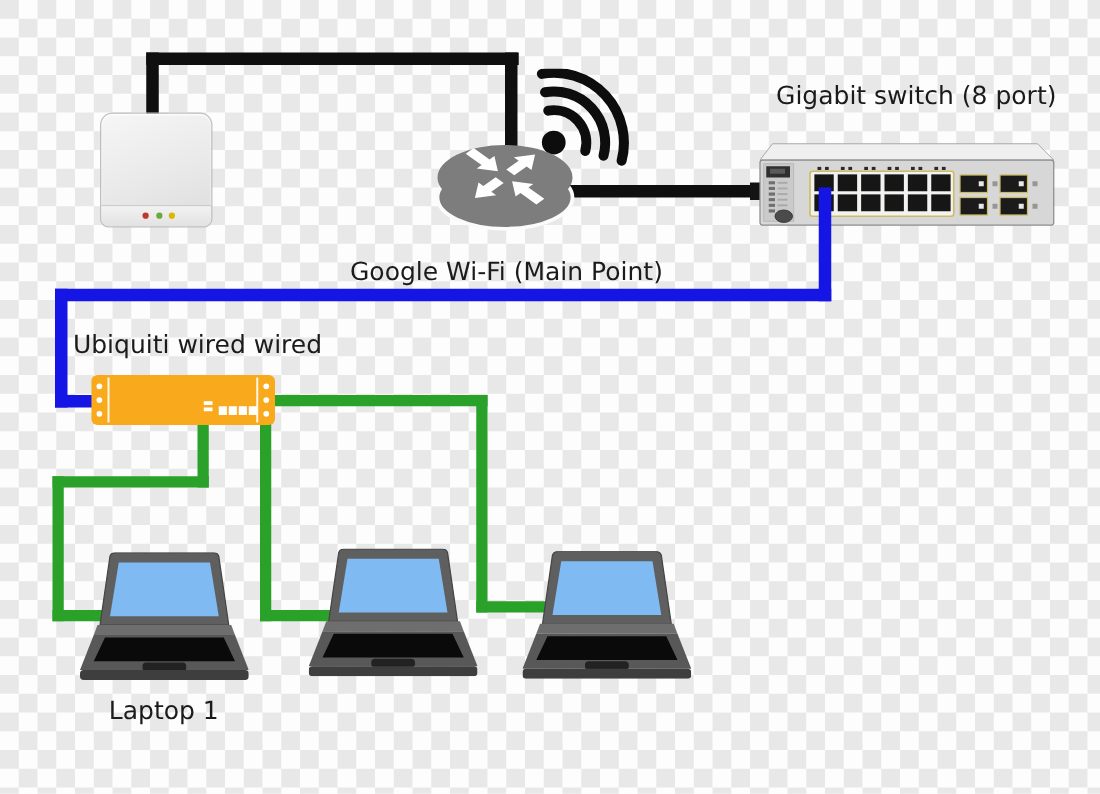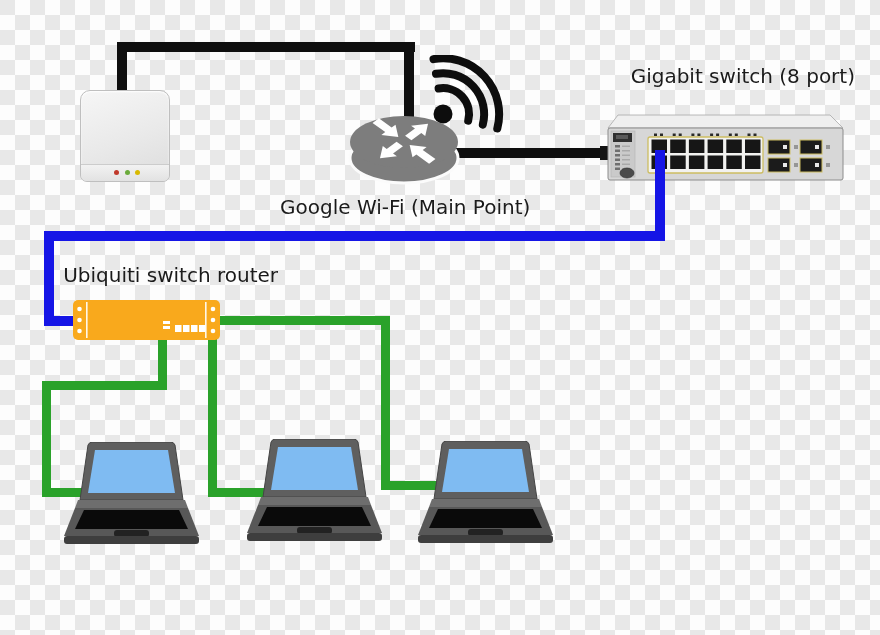--- a/index.html
+++ b/index.html
@@ -12,21 +12,21 @@
     background-image:conic-gradient(var(--checker,#e8e8e8) 90deg,#fdfdfd 90deg 180deg,var(--checker,#e8e8e8) 180deg 270deg,#fdfdfd 270deg);
     background-size:30px 30px;
     background-position:15px 0;
   }
   .seg{position:absolute;}
   .seg.wan{background:var(--wan,#0f0f0f);z-index:2;}
   .seg.uplink{background:var(--uplink,#1515e6);z-index:6;}
   .seg.uplink.under{z-index:2;}
   .seg.lan{background:var(--lan,#2aa22a);z-index:2;}
   .label{
-    position:absolute;text-align:right;color:#1b1b1b;
+    position:absolute;text-align:center;color:#1b1b1b;
     font-size:20px;line-height:23px;white-space:nowrap;z-index:12;
   }
   
   .modem{
     position:absolute;left:80px;top:90px;width:88px;height:90px;z-index:10;
     background:linear-gradient(160deg,#f6f6f6 0%,#e9e9e9 55%,#dcdcdc 100%);
     border:1px solid #bfbfbf;border-radius:10px 10px 7px 7px;
     box-shadow:inset 0 1px 2px #ffffff;
   }
   .modem .front{
@@ -94,21 +94,21 @@
           <path d="M6,-4.5 L20,-4.5 L20,-10 L34,0 L20,10 L20,4.5 L6,4.5 Z"></path>
         </g>
       <g transform="rotate(45)">
           <path d="M-40,-4.5 L-22,-4.5 L-22,-10 L-8,0 L-22,10 L-22,4.5 L-40,4.5 Z"></path>
         </g>
       <g transform="rotate(-135)">
           <path d="M-40,-4.5 L-22,-4.5 L-22,-10 L-8,0 L-22,10 L-22,4.5 L-40,4.5 Z"></path>
         </g>
     </g>
   </svg>
-  <div class="label" style="left:280px;top:196px;width:240px">Google Wi-Fi (Main Point)</div>
+  <div class="label" style="left:280px;top:206px;width:240px">Google Wi-Fi (Main Point)</div>
 
   <svg class="dev-svg z5" style="left:600px;top:112px" width="250" height="72" viewBox="0 0 250 72">
     <rect x="0" y="34" width="12" height="14" fill="#141414"></rect>
     <polygon points="18,3 230,3 243,16 8,16" fill="#efefef" stroke="#a8a8a8" stroke-width="0.8"></polygon>
     <rect x="8" y="16" width="235" height="52" rx="2" fill="#d7d7d7" stroke="#8c8c8c"></rect>
 
     <rect x="11" y="19" width="24" height="46" fill="#cacaca" stroke="#b2b2b2" stroke-width="0.6"></rect>
     <rect x="13" y="21" width="19" height="9" fill="#2f2f2f"></rect>
     <rect x="16" y="23" width="12" height="4" fill="#5a5a5a"></rect>
     <g fill="#6f6f6f">
@@ -192,21 +192,21 @@
       <rect x="90" y="21" width="7" height="3"></rect>
         <rect x="90" y="26" width="7" height="3"></rect>
     </g>
     <g fill="#ffffff">
       <rect x="102" y="25" width="6.5" height="7"></rect>
         <rect x="110" y="25" width="6.5" height="7"></rect>
       <rect x="118" y="25" width="6.5" height="7"></rect>
         <rect x="126" y="25" width="6.5" height="7"></rect>
     </g>
   </svg>
-  <div class="label" style="left:38px;top:264px;width:240px">Ubiquiti switch router</div>
+  <div class="label" style="left:38px;top:264px;width:240px">Ubiquiti wired wired</div>
 
   <svg class="dev-svg" style="left:64px;top:442px" width="135" height="102" viewBox="0 0 135 102">
     <path d="M24,3 Q25,0 29,0 L106,0 Q110,0 111,3 L119,58 L16,58 Z" fill="#5f5f5f" stroke="#454545"></path>
     <polygon points="31,8 104,8 111,51 24,51" style="fill:var(--screen,#7fbbf2)"></polygon>
     <polygon points="14,58 121,58 124,66 11,66" fill="#6e6e6e"></polygon>
     <polygon points="11,66 124,66 135,94 0,94" fill="#585858"></polygon>
     <polygon points="20,68 115,68 124,87 11,87" fill="#0a0a0a"></polygon>
     <rect x="50" y="88" width="35" height="7" rx="3" fill="#222222"></rect>
     <rect x="0" y="94" width="135" height="8" rx="3" fill="#3e3e3e"></rect>
   </svg>
@@ -221,14 +221,15 @@
   </svg>
   <svg class="dev-svg" style="left:418px;top:441px" width="135" height="102" viewBox="0 0 135 102">
     <path d="M24,3 Q25,0 29,0 L106,0 Q110,0 111,3 L119,58 L16,58 Z" fill="#5f5f5f" stroke="#454545"></path>
     <polygon points="31,8 104,8 111,51 24,51" style="fill:var(--screen,#7fbbf2)"></polygon>
     <polygon points="14,58 121,58 124,66 11,66" fill="#6e6e6e"></polygon>
     <polygon points="11,66 124,66 135,94 0,94" fill="#585858"></polygon>
     <polygon points="20,68 115,68 124,87 11,87" fill="#0a0a0a"></polygon>
     <rect x="50" y="88" width="35" height="7" rx="3" fill="#222222"></rect>
     <rect x="0" y="94" width="135" height="8" rx="3" fill="#3e3e3e"></rect>
   </svg>
+  <div class="label" style="left:61px;top:557px;width:140px">Laptop 1</div>
 
 </div>
 
 </body></html>

